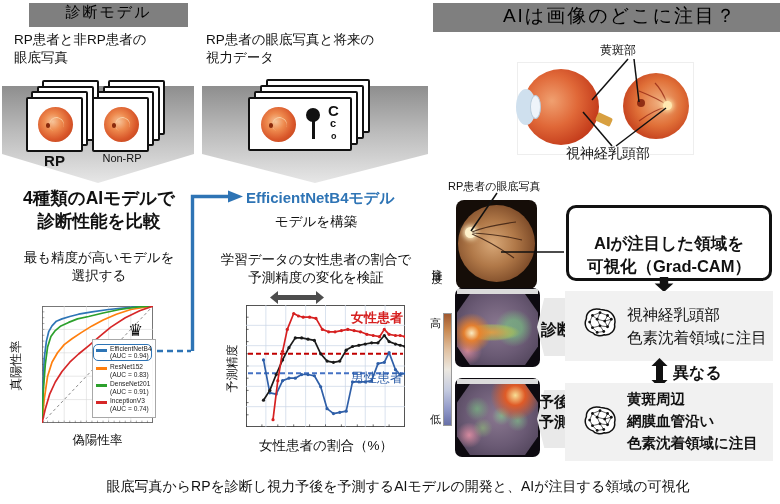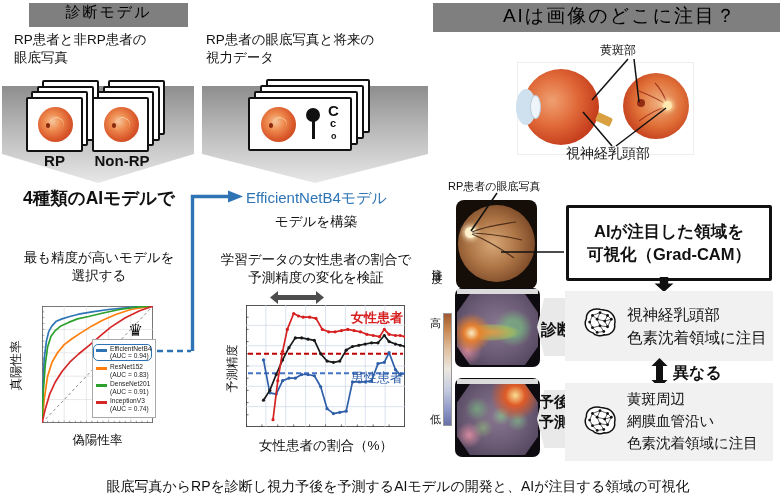--- a/index.html
+++ b/index.html
@@ -107,24 +107,25 @@
 
   <div class="abs" style="left:92px;top:80px;width:74px;height:73px">
     <div class="card" style="left:16px;top:0;width:57px;height:55px"></div>
     <div class="card" style="left:11px;top:6px;width:57px;height:55px"></div>
     <div class="card" style="left:5px;top:11px;width:57px;height:55px"></div>
     <div class="card" style="left:0;top:17px;width:57px;height:55px">
       <div class="fundus" style="left:10px;top:8px;width:35px;height:35px"></div>
     </div>
   </div>
   <div class="txt c" style="left:26px;top:152px;width:57px;font-size:15px;font-weight:600">RP</div>
-  <div class="txt c" style="left:86px;top:152px;width:72px;font-size:15px;font-weight:700">Non-RP</div>
+  <div class="txt c" style="left:86px;top:152px;width:72px;font-size:11px;font-weight:400">Non-RP</div>
 
   <div class="txt c" style="left:3px;top:187px;width:192px;font-size:17.5px;font-weight:600;line-height:1.3;white-space:normal">
     <div>4種類のAIモデルで</div>
+    <div>診断性能を比較</div>
   </div>
   <div class="txt c" style="left:3px;top:249px;width:192px;font-size:13.5px;line-height:1.35;white-space:normal">
     <div>最も精度が高いモデルを</div>
     <div>選択する</div>
   </div>
 
   <svg id="roc-svg" class="abs" style="left:42px;top:306px" width="111" height="117" viewBox="0 0 111 117">
       <rect x="0.5" y="0.5" width="110" height="116" fill="#fff" stroke="#777" stroke-width="1"></rect>
       <line x1="22.200000000000003" y1="0" x2="22.200000000000003" y2="117" stroke="#d9d9d9" stroke-width="0.6"></line>
       <line x1="0" y1="23.400000000000002" x2="111" y2="23.400000000000002" stroke="#d9d9d9" stroke-width="0.6"></line>
@@ -222,21 +223,21 @@
         <div class="abs" style="left:7px;top:13px;width:3px;height:18px;background:#111"></div>
       </div>
       <div class="abs" style="left:76px;top:3px;width:22px;height:46px;color:#111">
         <div class="abs" style="left:2px;top:0;font-size:15px;font-weight:700">C</div>
         <div class="abs" style="left:4px;top:15px;font-size:11px;font-weight:700">c</div>
         <div class="abs" style="left:5px;top:29px;font-size:9px;font-weight:700">o</div>
       </div>
     </div>
   </div>
 
-  <div class="txt" style="left:246px;top:189px;font-size:15px;font-weight:400;color:#2e74b5">EfficientNetB4モデル</div>
+  <div class="txt" style="left:246px;top:189px;font-size:15px;font-weight:700;color:#2e74b5">EfficientNetB4モデル</div>
 
   <div class="txt c" style="left:210px;top:213px;width:212px;font-size:13.5px;line-height:1.35;white-space:normal">
     <div>モデルを構築</div>
   </div>
   <div class="txt c" style="left:210px;top:251px;width:212px;font-size:13.5px;line-height:1.35;white-space:normal">
     <div>学習データの女性患者の割合で</div>
     <div>予測精度の変化を検証</div>
   </div>
 
   <svg class="abs" style="left:270px;top:291px" width="54" height="13" viewBox="0 0 54 13">
@@ -391,21 +392,21 @@
     <div class="abs" style="left:9px;top:27px;width:11px;height:11px;border-radius:50%;background:#fff2cc;box-shadow:0 0 5px 2px rgba(255,240,200,.9)"></div>
     <svg width="81" height="89" viewBox="0 0 81 89" style="position:absolute;left:0;top:0">
       <g stroke="rgba(60,32,18,.85)" stroke-width="1.2" fill="none">
         <path d="M16 32 C30 26 44 24 60 22"></path>
           <path d="M16 34 C30 40 44 48 58 58"></path>
           <path d="M17 33 C34 34 50 36 66 40"></path>
       </g>
     </svg>
   </div>
 
-  <div class="abs" style="left:566px;top:205px;width:200px;height:70px;border:3px solid #111;border-radius:2px;display:flex;flex-direction:column;align-items:center;justify-content:center;font-size:16.5px;font-weight:600;line-height:1.4">
+  <div class="abs" style="left:566px;top:205px;width:200px;height:70px;border:3px solid #111;border-radius:10px;display:flex;flex-direction:column;align-items:center;justify-content:flex-end;font-size:16.5px;font-weight:600;line-height:1.4">
     <div>AIが注目した領域を</div>
     <div>可視化（Grad-CAM）</div>
   </div>
   <svg class="abs" style="left:654px;top:277px" width="20" height="15" viewBox="0 0 20 16">
     <path d="M5.5 0 H14.5 V7 H20 L10 16 L0 7 H5.5 Z" fill="#111"></path>
   </svg>
 
   <div class="gc-body" style="left:455px;top:288px;width:85px;height:79px">
     <div class="gc-strip"></div>
     <div class="gc-shape" style="background:
@@ -451,21 +452,21 @@
 
   <div class="larrow" style="left:537px;top:390px;width:28px;height:58px"></div>
   <div class="txt" style="left:539px;top:392px;font-size:15px;font-weight:700;line-height:1.35">
     <div>予後</div>
     <div>予測</div>
   </div>
   <div class="gbox" style="left:565px;top:383px;width:208px;height:78px">
     <svg style="position:absolute;left:16px;top:22px" width="38" height="32" viewBox="0 0 40 34">
         <use href="#brain-icon-def"></use>
       </svg>
-    <div class="txt" style="left:62px;top:6px;font-size:14.5px;line-height:1.5;font-weight:400">
+    <div class="txt" style="left:62px;top:6px;font-size:14.5px;line-height:1.5;font-weight:700">
       <div>黄斑周辺</div>
       <div>網膜血管沿い</div>
       <div>色素沈着領域に注目</div>
     </div>
   </div>
 
   <svg class="abs" style="left:0;top:0;pointer-events:none" width="780" height="504" viewBox="0 0 780 504">
 
     <path d="M157 351 H 191" stroke="#2e74b5" stroke-width="2.4" stroke-dasharray="6 4" fill="none"></path>
     <path d="M192.5 351 V 196.5 H 228" stroke="#2e74b5" stroke-width="3.4" fill="none"></path>

